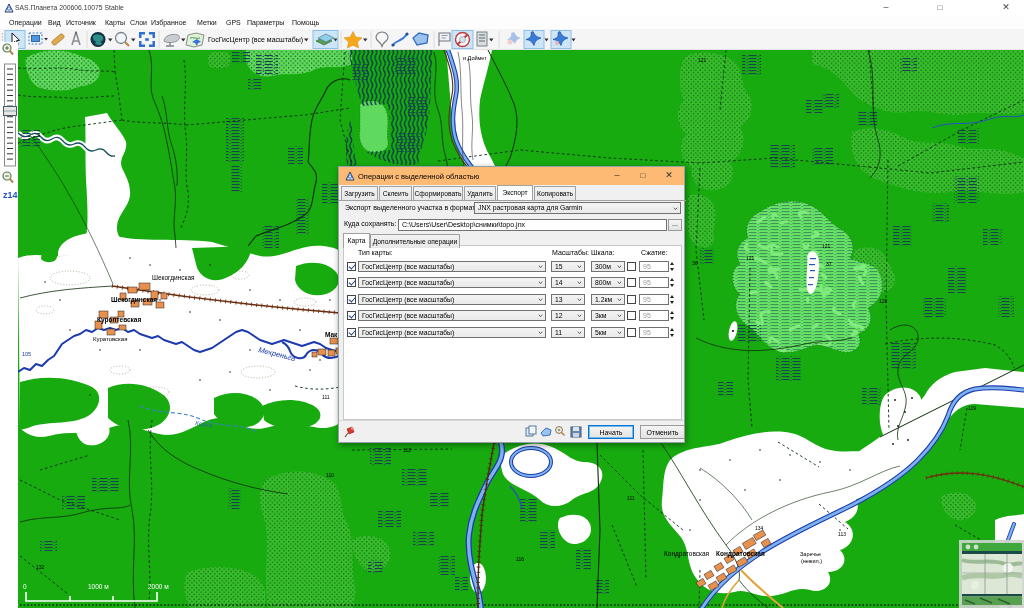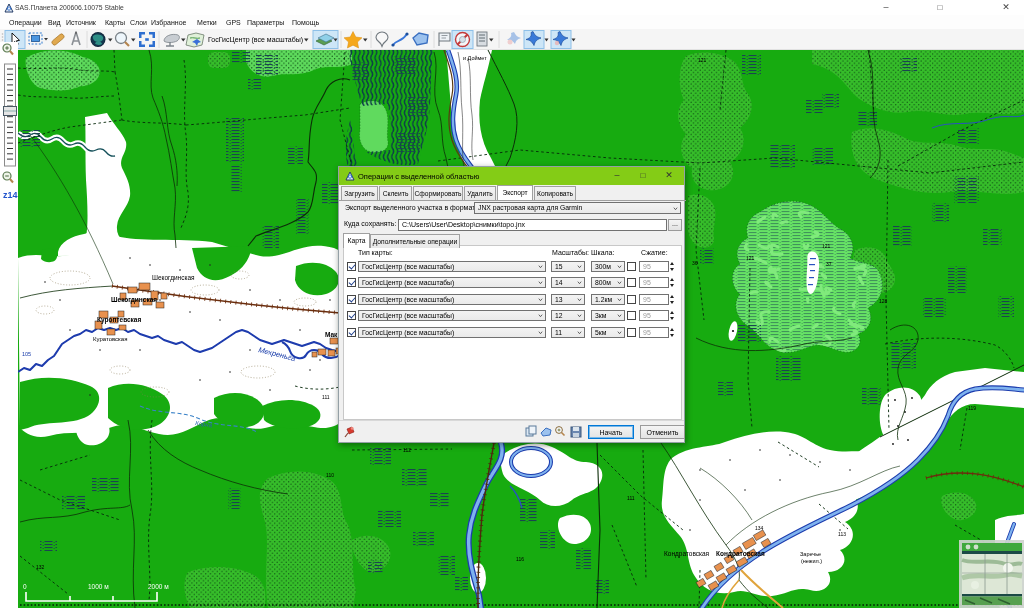--- a/index.html
+++ b/index.html
@@ -10,21 +10,21 @@
 #titlebar .wb{position:absolute;top:0;height:15px;width:30px;color:#444;font-size:9px;text-align:center;line-height:15px;}
 #menubar{position:absolute;left:0;top:15px;width:1024px;height:14px;background:#fdfdfd;}
 #menubar span{position:absolute;top:3.5px;font-size:7px;color:#111;}
 #toolbar{position:absolute;left:0;top:29px;width:1024px;height:21px;background:#f5f5f5;border-bottom:1px solid #e2e2e2;}
 
 #sidebar{position:absolute;left:0;top:42px;width:18px;height:558px;background:#fff;}
 
 #map{position:absolute;left:18px;top:50px;}
 
 #dlg{position:absolute;left:338px;top:166px;width:347px;height:277px;background:#f0f0f0;border:1px solid #94a0a6;box-shadow:1px 2px 6px rgba(0,20,0,.45);font-size:7.5px;color:#000;}
-#dlg .dtitle{position:absolute;left:0;top:0;width:100%;height:18px;background:#84cc16;}
+#dlg .dtitle{position:absolute;left:0;top:0;width:100%;height:18px;background:#fdba74;}
 #dlg .dtitle .txt{position:absolute;left:19px;top:5px;font-size:7.5px;color:#000;}
 #dlg .dwb{position:absolute;top:1px;width:24px;height:15px;text-align:center;line-height:15px;font-size:9px;color:#333;}
 .tab{position:absolute;height:14px;line-height:14px;text-align:center;font-size:6.7px;white-space:nowrap;overflow:hidden;background:linear-gradient(#f2f2f2,#e8e8e8);border:1px solid #a0a0a0;border-bottom:none;color:#000;}
 .tab.act{background:#fff;height:15px;z-index:2;}
 .combo{position:absolute;background:linear-gradient(#f3f3f3,#eaeaea);border:1px solid #717171;line-height:9px;font-size:6.8px;color:#000;padding-left:3px;overflow:hidden;white-space:nowrap;}
 .combo .ch{position:absolute;right:2px;top:2px;width:5px;height:5px;}
 .tbx{position:absolute;background:#fff;border:1px solid #717171;font-size:7px;line-height:9px;padding-left:3px;overflow:hidden;white-space:nowrap;color:#000;}
 .cbx{position:absolute;width:9px;height:9px;background:#fff;border:1px solid #454545;}
 .cbx.ck::after{content:"";position:absolute;left:1px;top:1px;width:5px;height:3px;border-left:1.4px solid #1b3c8c;border-bottom:1.4px solid #1b3c8c;transform:rotate(-48deg);}
 .btn{position:absolute;background:linear-gradient(#f4f4f4,#e3e3e3);border:1px solid #9a9a9a;text-align:center;font-size:7px;color:#000;}

